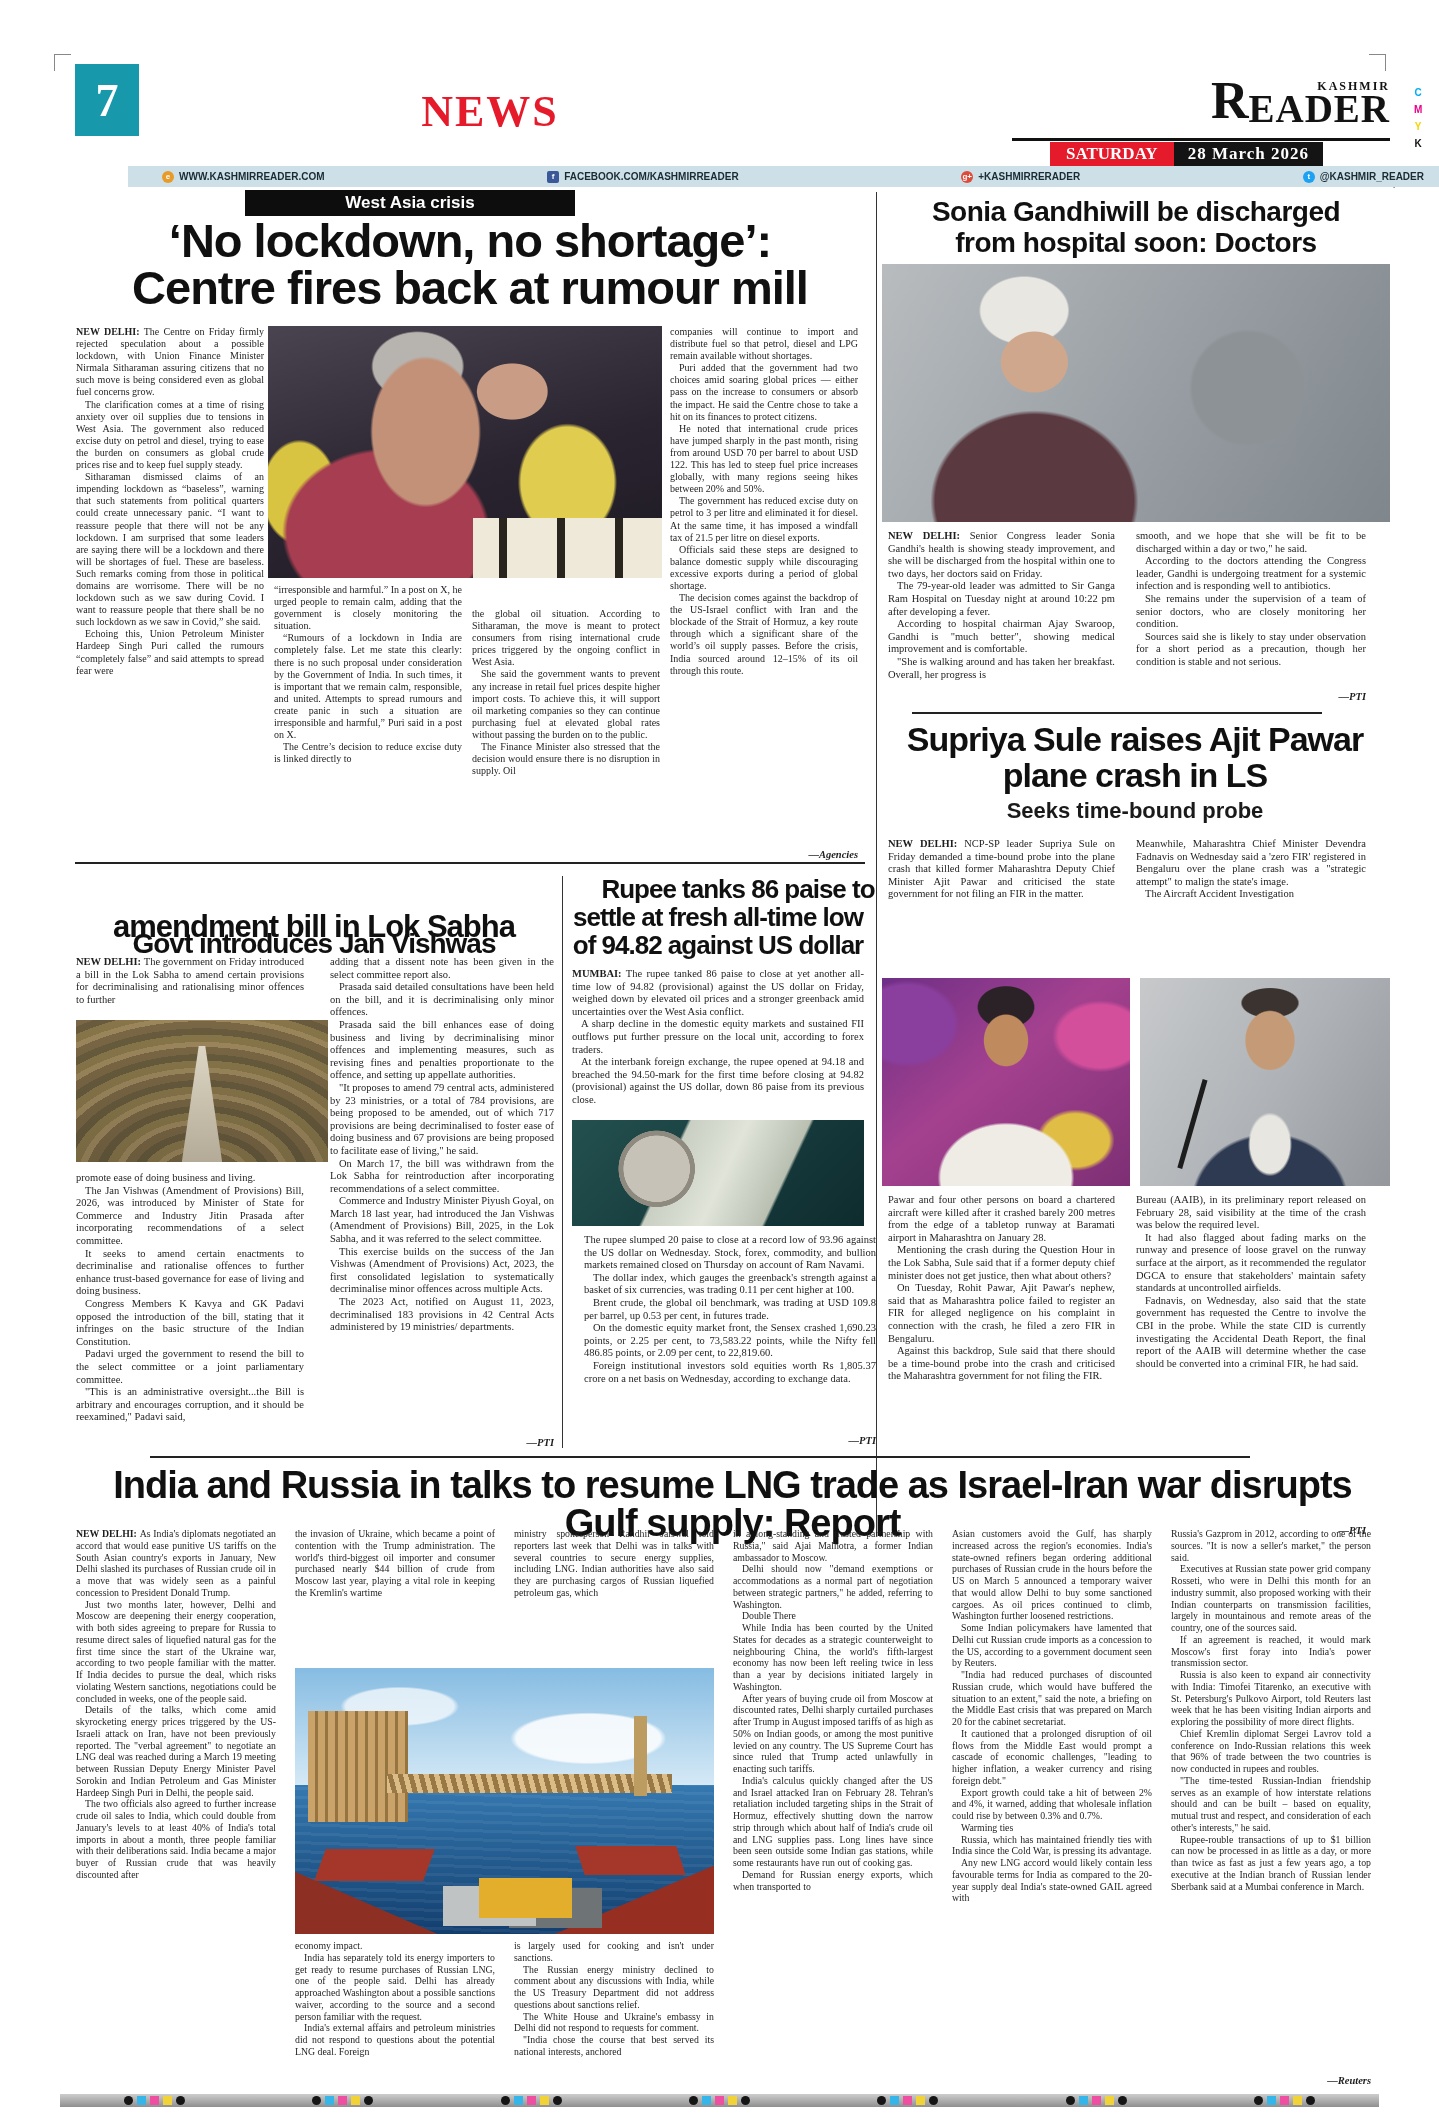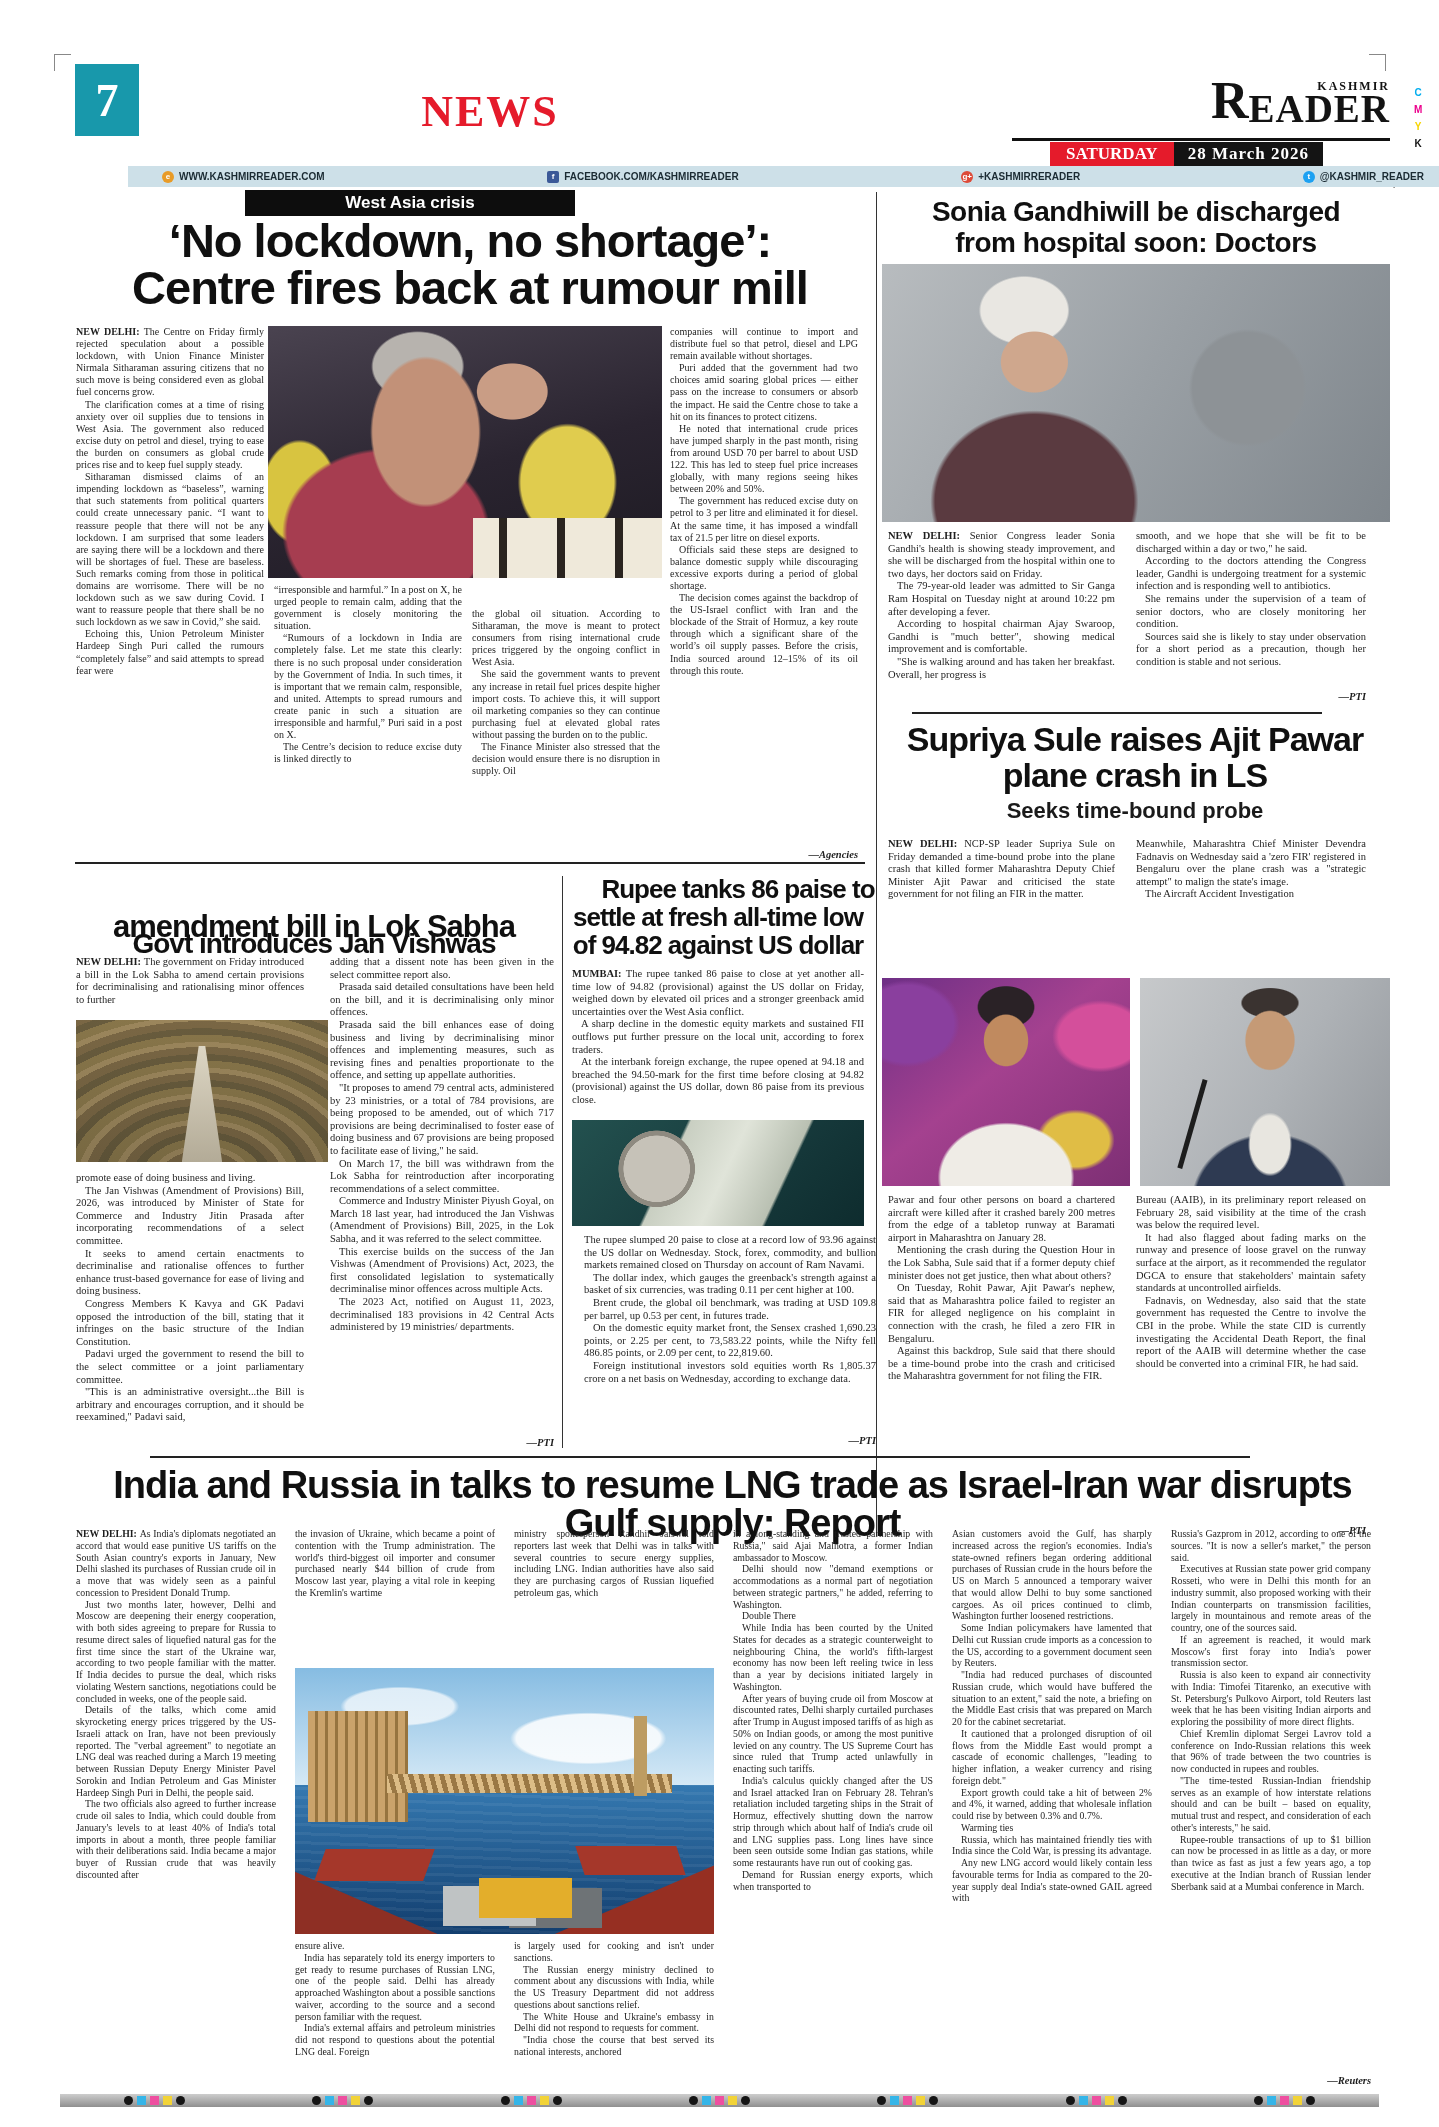--- a/index.html
+++ b/index.html
@@ -362,21 +362,21 @@
       <div class="truss"></div>
       <div class="tower"></div>
       <div class="redtarp"></div>
       <div class="redtarp2"></div>
       <div class="bow-l"></div>
       <div class="bow-r"></div>
       <div class="containers"></div>
     </div>
     <div class="abs col fs98" style="left:295px;top:1940px;width:200px;height:146px;">
       <div>
-          <p>ensure alive.</p>
+          <p>economy impact.</p>
           <p>India has separately told its energy importers to get ready to resume purchases of Russian LNG, one of the people said. Delhi has already approached Washington about a possible sanctions waiver, according to the source and a second person familiar with the request.</p>
           <p>India's external affairs and petroleum ministries did not respond to questions about the potential LNG deal. Foreign</p>
         </div>
     </div>
     <div class="abs col fs98" style="left:514px;top:1940px;width:200px;height:146px;">
       <div>
           <p>is largely used for cooking and isn't under sanctions.</p>
           <p>The Russian energy ministry declined to comment about any discussions with India, while the US Treasury Department did not address questions about sanctions relief.</p>
           <p>The White House and Ukraine's embassy in Delhi did not respond to requests for comment.</p>
           <p>"India chose the course that best served its national interests, anchored</p>

